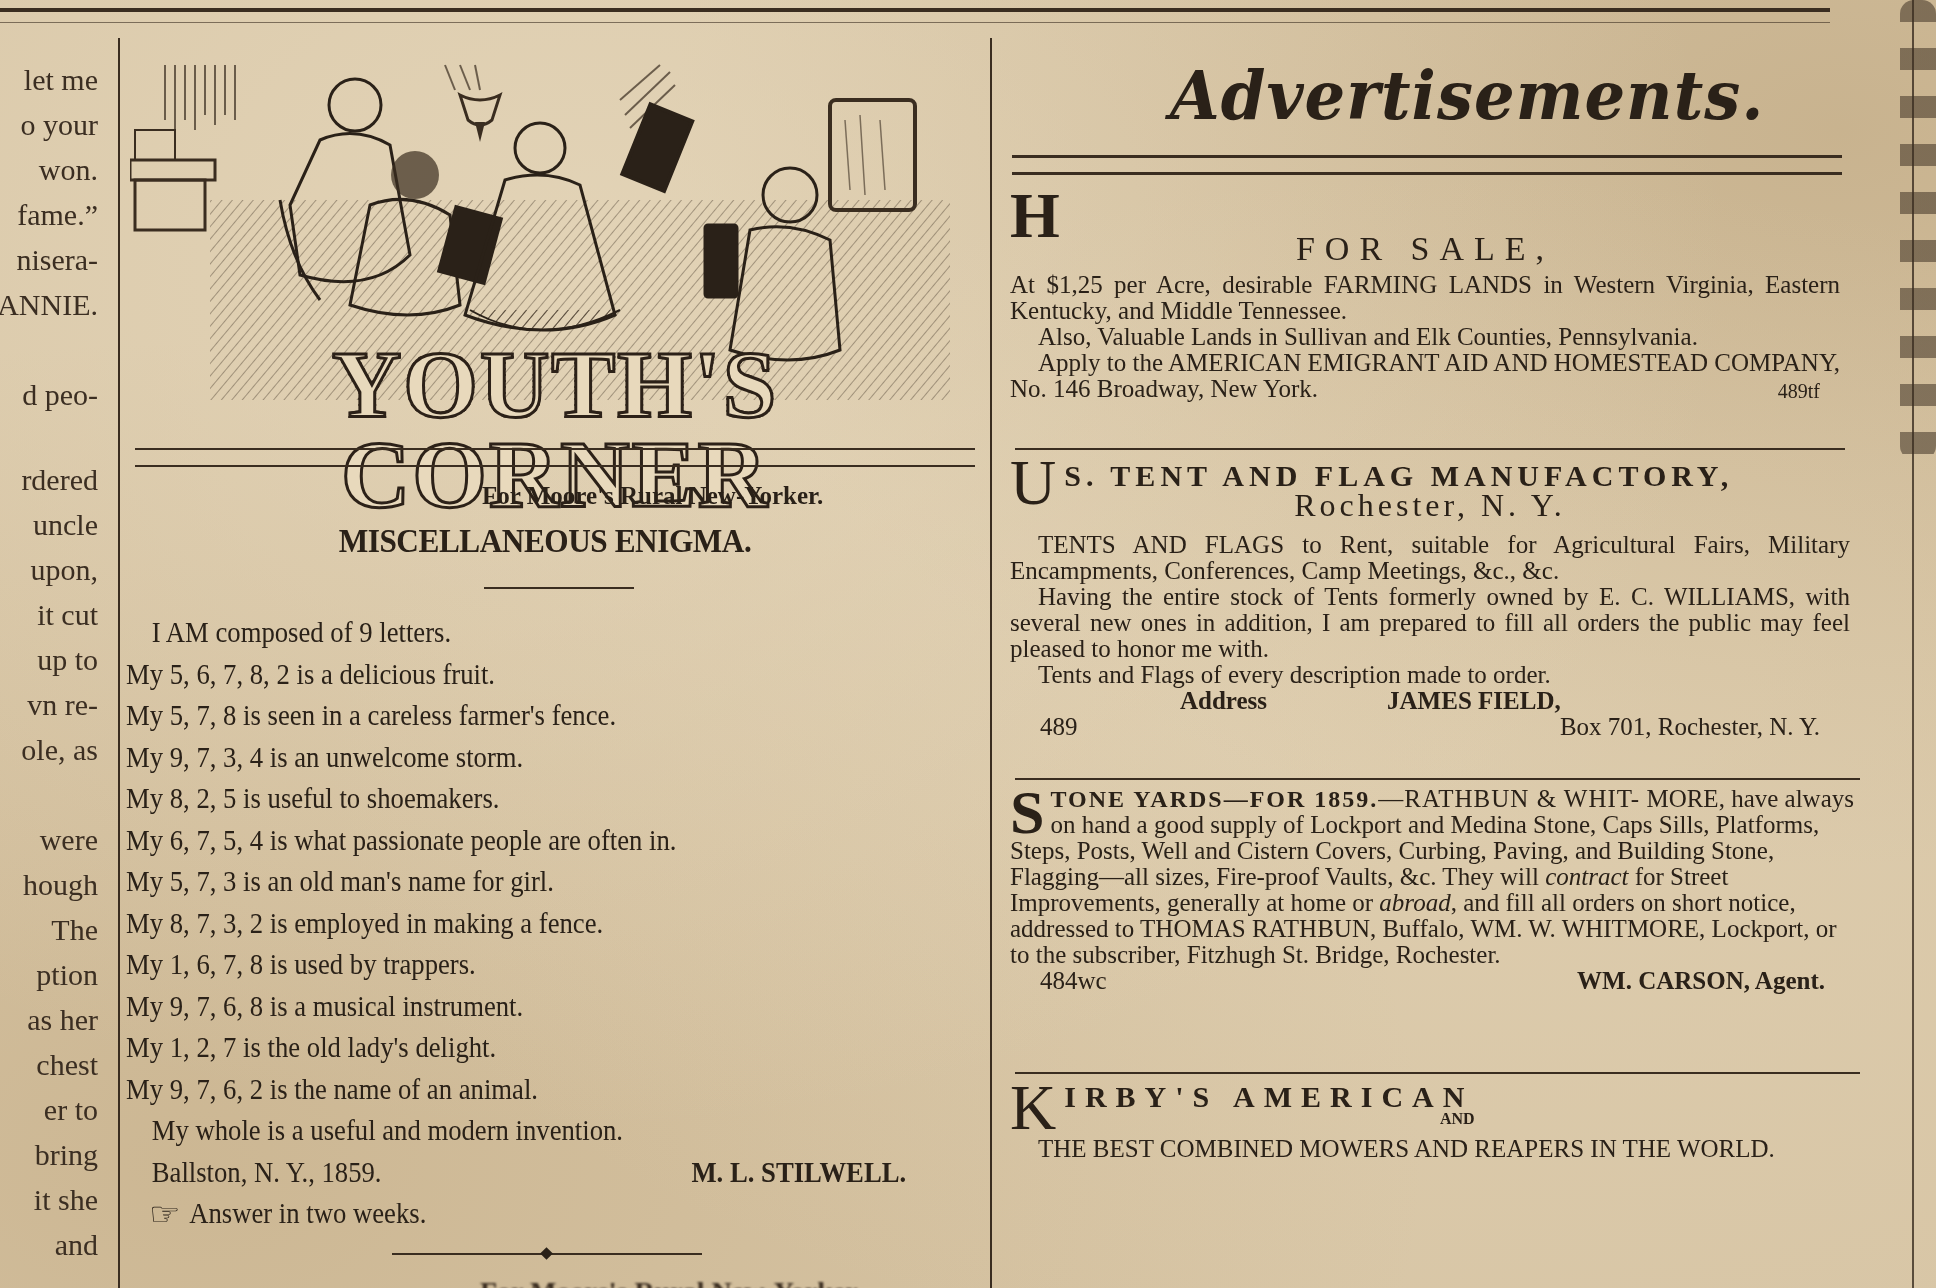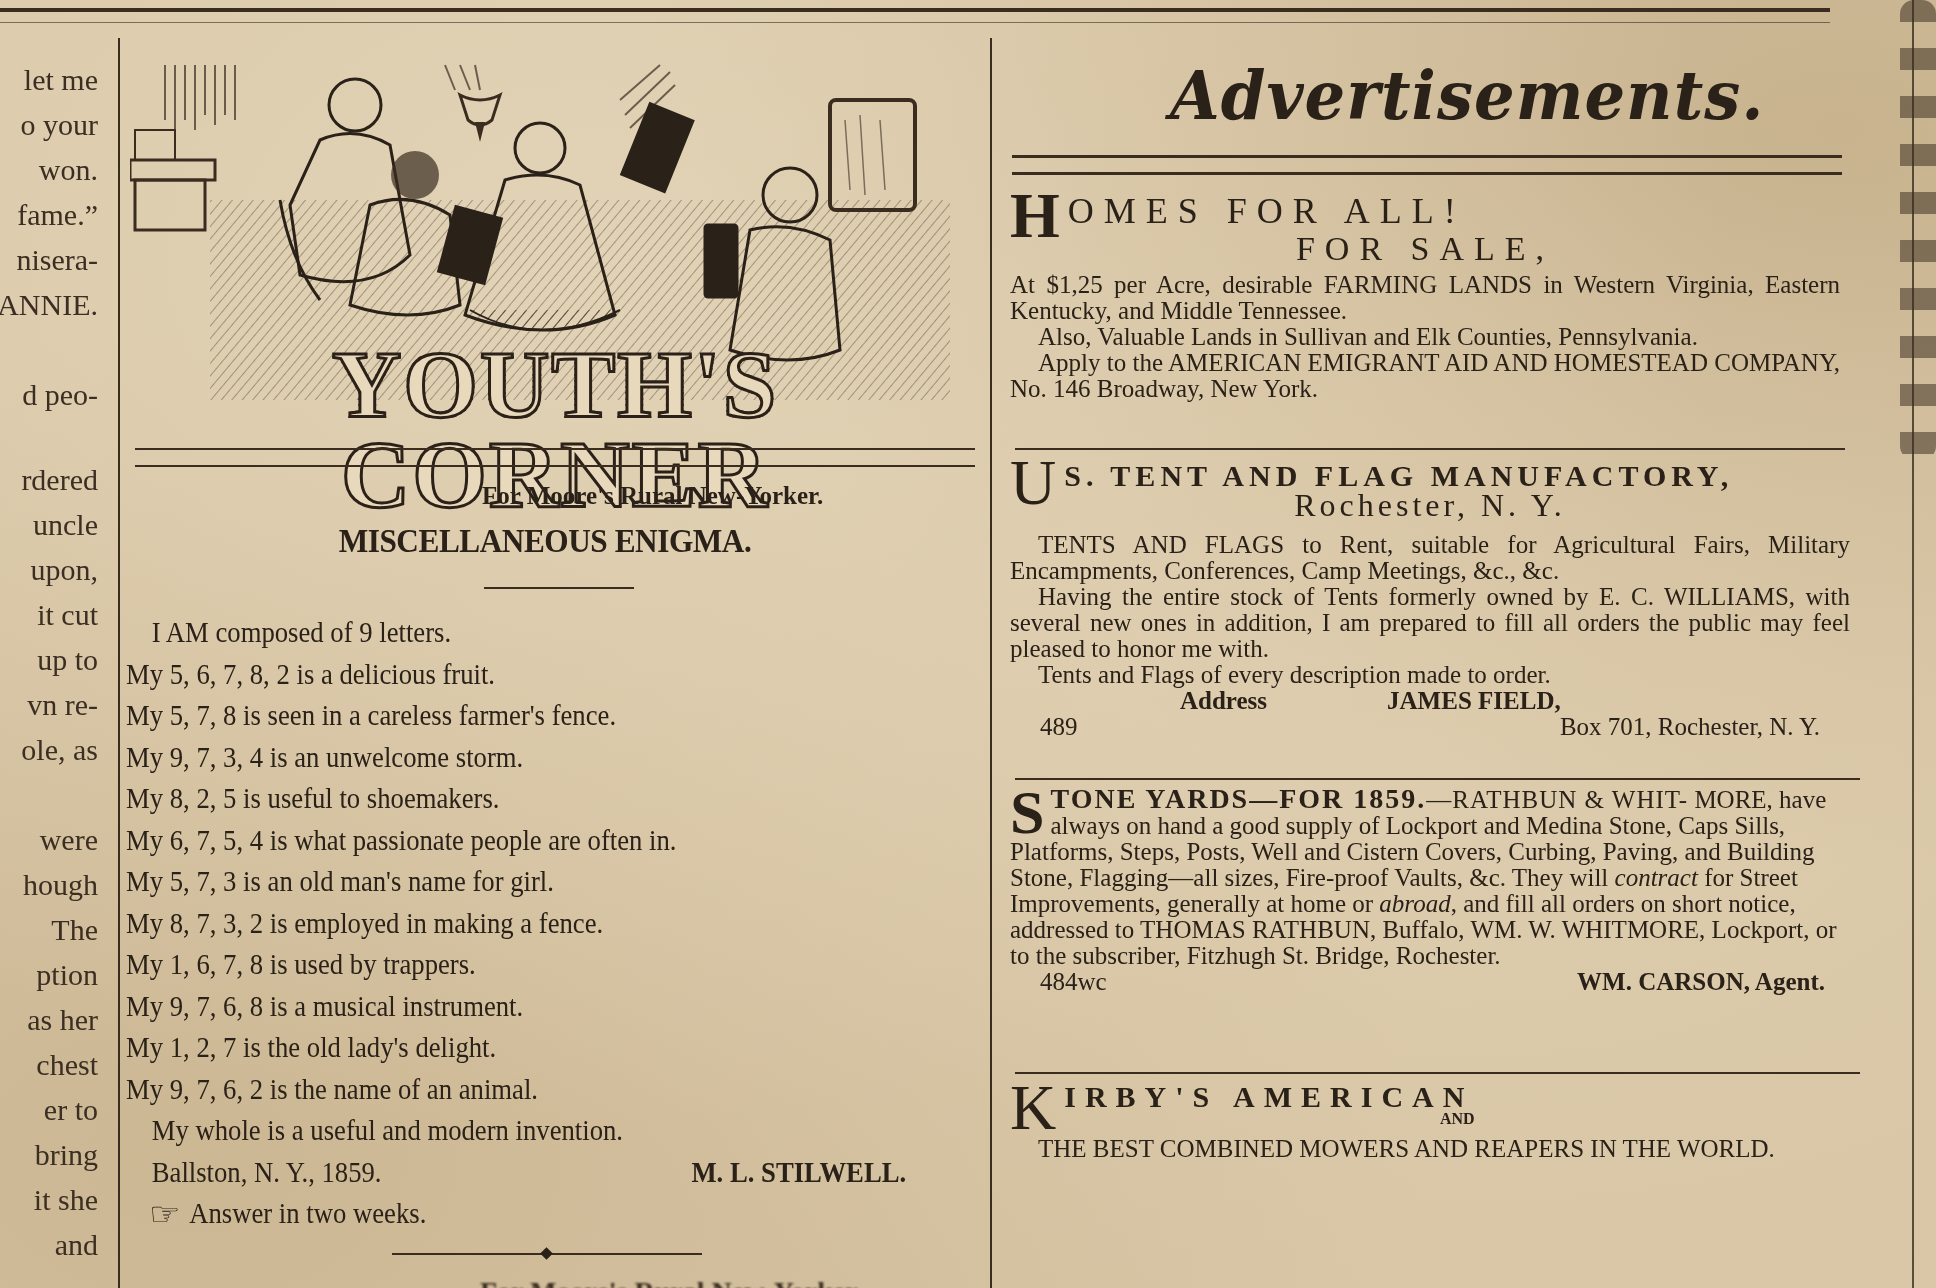--- a/index.html
+++ b/index.html
@@ -215,26 +215,26 @@
 
 <div class="rule" style="left:990px;top:38px;width:2px;height:1250px;"></div>
 
 <div class="adv-title">Advertisements.</div>
 <div class="rule" style="left:1012px;top:155px;width:830px;height:3px;"></div>
 <div class="rule" style="left:1012px;top:172px;width:830px;height:3px;"></div>
 
 <div class="ad" style="top:188px;width:830px;">
   <div class="dropcap-head">
     <span class="dropcap" style="font-weight:bold;">H</span>
-    <span class="wide-caps" style="margin-top:2px;">OMES FOR ALL!</span>
   </div>
   <div class="center wide-caps" style="margin-top:-14px;font-size:34px;">FOR SALE,</div>
   <div class="p" style="margin-top:4px;">At $1,25 per Acre, desirable FARMING LANDS in Western Virginia, Eastern Kentucky, and Middle Tennessee.</div>
   <div class="p indent">Also, Valuable Lands in Sullivan and Elk Counties, Pennsylvania.</div>
   <div class="p indent">Apply to the AMERICAN EMIGRANT AID AND HOMESTEAD COMPANY, No. 146 Broadway, New York.</div>
+  <div style="text-align:right;font-size:20px;margin-top:-22px;padding-right:20px;">489tf</div>
 </div>
 <div class="rule" style="left:1015px;top:448px;width:830px;height:2px;"></div>
 
 <div class="ad" style="top:455px;width:840px;">
   <div class="dropcap-head">
     <span class="dropcap">U</span>
     <span class="bold" style="font-size:30px;letter-spacing:5px;margin-top:4px;">S. TENT AND FLAG MANUFACTORY,</span>
   </div>
   <div class="center" style="font-size:32px;letter-spacing:4px;margin-top:-24px;">Rochester, N. Y.</div>
   <div class="p indent" style="margin-top:8px;">TENTS AND FLAGS to Rent, suitable for Agricultural Fairs, Military Encampments, Conferences, Camp Meetings, &amp;c., &amp;c.</div>
@@ -247,21 +247,21 @@
   <div class="p row-between" style="padding:0 30px;">
     <span>489</span>
     <span>Box 701, Rochester, N. Y.</span>
   </div>
 </div>
 <div class="rule" style="left:1015px;top:778px;width:845px;height:2px;"></div>
 
 <div class="ad" style="top:786px;width:845px;">
   <div class="p" style="text-align:left;">
     <span class="dropcap" style="float:left;font-size:62px;line-height:52px;margin-right:6px;font-weight:bold;">S</span>
-    <span class="bold" style="font-size:28px;letter-spacing:2px;">TONE YARDS—FOR 1859.</span><span style="letter-spacing:1px;">—RATHBUN &amp; WHIT-</span>
+    <span class="bold" style="font-size:24px;letter-spacing:2px;">TONE YARDS—FOR 1859.</span><span style="letter-spacing:1px;">—RATHBUN &amp; WHIT-</span>
     <span>MORE, have always on hand a good supply of Lockport and Medina Stone, Caps Sills, Platforms, Steps, Posts, Well and Cistern Covers, Curbing, Paving, and Building Stone, Flagging—all sizes, Fire-proof Vaults, &amp;c. They will</span>
     <span class="it">contract</span>
     <span>for Street Improvements, generally at home or</span>
     <span class="it">abroad</span><span>, and fill all orders on short notice, addressed to THOMAS RATHBUN, Buffalo, WM. W. WHITMORE, Lockport, or to the subscriber, Fitzhugh St. Bridge, Rochester.</span>
   </div>
   <div class="p row-between" style="padding:0 30px;clear:both;">
     <span>484wc</span>
     <span class="bold">WM. CARSON, Agent.</span>
   </div>
 </div>

